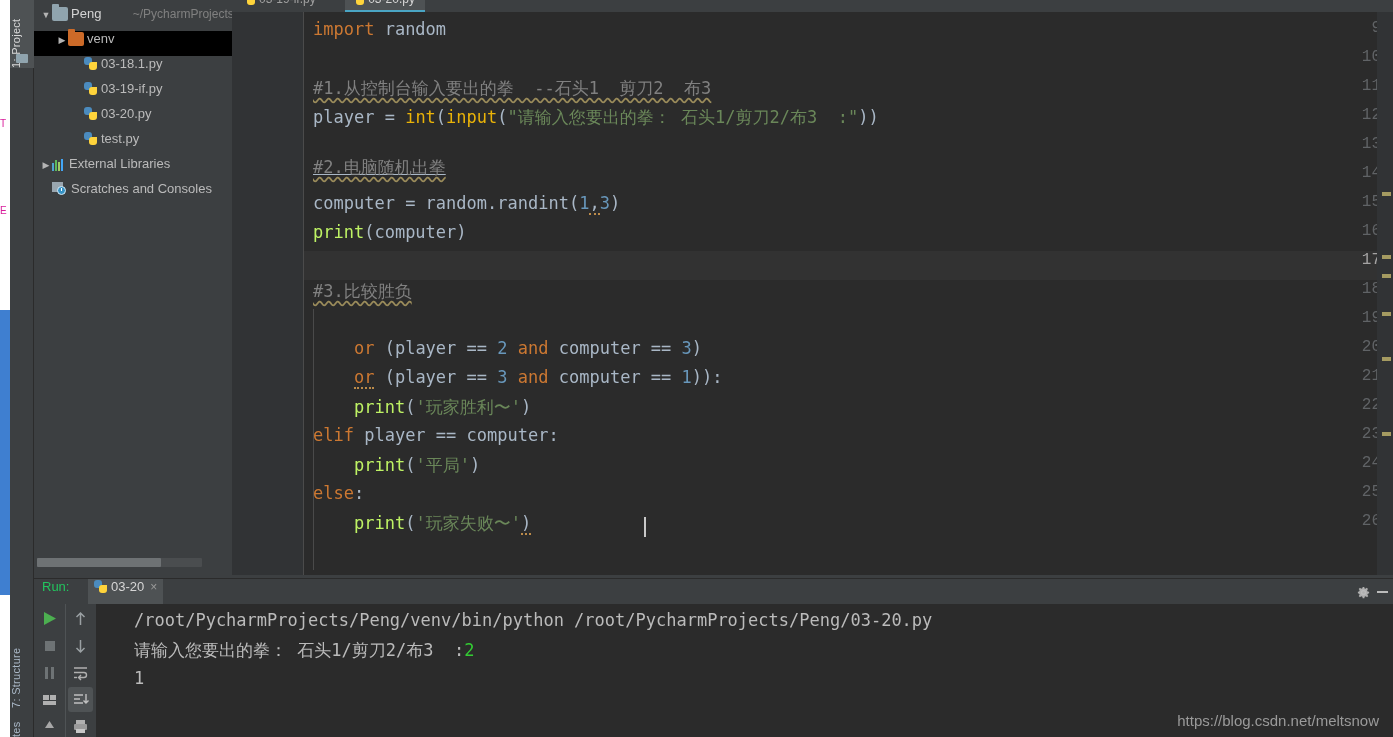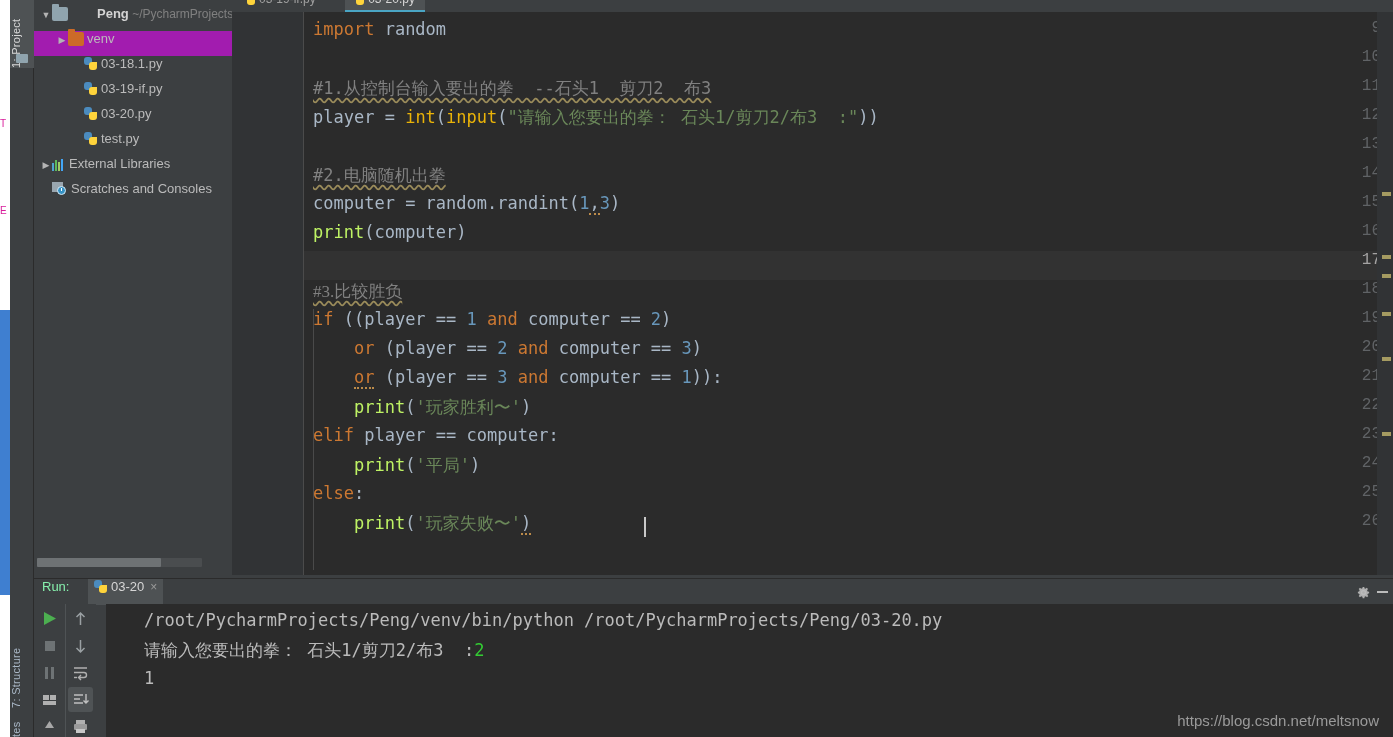--- a/index.html
+++ b/index.html
@@ -26,25 +26,25 @@
   .vtab-proj { top: 0; height: 68px; padding-bottom: 4px; }
   .vtab-struct { top: 630px; height: 78px; }
   .vtab-fav { top: 712px; height: 25px; }
   .vicon { position: absolute; left: 6px; width: 12px; height: 12px; }
 
   
   .project { position: absolute; left: 34px; top: 0; width: 198px; height: 575px; background: #3c3f41; }
   .tree { position: absolute; left: 0; top: 6px; width: 198px; }
   .row { position: relative; height: 25px; line-height: 25px; white-space: nowrap;
          font: 13px "Liberation Sans", sans-serif; color: #bbbbbb; cursor: default; }
-  .row.sel { background: #a21caf; }
+  .row.sel { background: #000000; }
   .arrow { display: inline-block; width: 12px; text-align: center; font-size: 9px; color: #b4b4b4; vertical-align: middle; }
   .arrow.none { color: transparent; }
-  .tname { font-weight: bold; color: #d4d4d4; margin-left: 26px; }
-  .tpath { color: #808080; font-size: 12px; }
+  .tname { font-weight: normal; color: #d4d4d4; }
+  .tpath { color: #808080; font-size: 12px; padding-left: 28px; }
   .ico { display: inline-block; width: 16px; height: 14px; vertical-align: -3px; margin-right: 3px; position: relative; }
   .folder { background: #90a4ae; border-radius: 1px 2px 2px 2px; }
   .folder::before { content:""; position:absolute; left:0; top:-3px; width:7px; height:4px; background:#90a4ae; border-radius:1px 1px 0 0; }
   .folder.orange { background: #cc6a28; }
   .folder.orange::before { background: #cc6a28; }
   .pyico { width: 14px; height: 14px; }
   .pyico .b { position: absolute; left: 0; top: 0; width: 8px; height: 8px; background: #4b8bbe; border-radius: 3px 3px 0 3px; }
   .pyico .y { position: absolute; left: 5px; top: 5px; width: 8px; height: 8px; background: #ffd43b; border-radius: 3px 0 3px 3px; }
   .libico { width: 14px; height: 12px; }
   .libico i { position: absolute; bottom: 0; width: 2px; display:inline-block; }
@@ -83,32 +83,32 @@
   .errsq { border-bottom: 2px dotted #bc8b4a; }
   .caret { position: absolute; width: 2px; height: 20px; background: #c8c8c8; }
 
   
   .markers { position: absolute; right: 0; top: 0; width: 16px; height: 563px; background: #313335; }
   .marker { position: absolute; right: 2px; width: 9px; height: 4px; background: #a59b61; }
 
   
   .runpanel { position: absolute; left: 34px; top: 578px; right: 0; height: 159px; background: #3c3f41; }
   .runhdr { position: absolute; left: 0; top: 0; right: 0; height: 26px; background: #3c3f41; border-top: 1px solid #2b2b2b; }
-  .runlabel { position: absolute; left: 8px; top: 0; line-height: 26px; font: 13px "Liberation Sans", sans-serif; color: #86efac; }
+  .runlabel { position: absolute; left: 8px; top: 0; line-height: 26px; font: 13px "Liberation Sans", sans-serif; color: #22c55e; }
   .runtab { position: absolute; left: 54px; top: 0; height: 26px; line-height: 26px; padding: 0 6px;
             background: #4e5254; font: 13px "Liberation Sans", sans-serif; color: #d6d6d6; white-space: nowrap; }
   .runtab .close { color: #9a9a9a; margin-left: 6px; font-size: 12px; }
   .gear { position: absolute; right: 22px; top: 6px; width: 15px; height: 15px; }
   .minim { position: absolute; right: 5px; top: 12px; width: 11px; height: 2px; background: #bbbbbb; }
 
   .runtools { position: absolute; left: 0; top: 26px; width: 62px; height: 133px; background: #3c3f41; }
   .runtools .sep { position: absolute; top: 0; left: 31px; width: 1px; height: 133px; background: #4f5355; }
   .tbtn { position: absolute; width: 25px; height: 25px; }
   .tbtn.on { background: #4f5355; border-radius: 3px; }
-  .console { position: absolute; left: 72px; top: 26px; right: 0; height: 133px; background: #2b2b2b; padding: 6px 0 0 38px; }
+  .console { position: absolute; left: 62px; top: 26px; right: 0; height: 133px; background: #2b2b2b; padding: 6px 0 0 38px; }
   .oline { height: 29px; line-height: 29px; white-space: pre; font: 17px "DejaVu Sans Mono", monospace; color: #bbbbbb; }
   .ginput { color: #33cc33; }
   .watermark { position: absolute; right: 14px; bottom: 8px; font: 15px "Liberation Sans", sans-serif; color: #9a9a9a; }
 </style>
 </head>
 <body>
 
 <div id="app">
 
   <div class="bg-sliver">
@@ -169,26 +169,25 @@
         <div class="lnum" style="top: 442px;">24</div>
         <div class="lnum" style="top: 471px;">25</div>
         <div class="lnum" style="top: 500px;">26</div>
       </div>
     <div class="codearea" id="codearea">
         <div class="cline" style="top: 7px;"><span class="kw">import</span><span class=""> random</span></div>
         <div class="cline" style="top: 36px;"></div>
         <div class="cline" style="top: 65px;"><span class="cmt wavy">#1.从控制台输入要出的拳  --石头1  剪刀2  布3</span></div>
         <div class="cline" style="top: 94px;"><span class="">player </span><span class="">= </span><span class="bfn">int</span><span class="">(</span><span class="bfn">input</span><span class="">(</span><span class="str">"请输入您要出的拳： 石头1/剪刀2/布3  :"</span><span class="">))</span></div>
         <div class="cline" style="top: 123px;"></div>
-        <div class="cline" style="top: 152px;"><span class="cmt wavy">#2.电脑随机出拳</span></div>
+        <div class="cline" style="top: 144px; text-decoration: underline;"><span class="cmt wavy">#2.电脑随机出拳</span></div>
         <div class="cline" style="top: 181px;"><span class="">computer </span><span class="">= </span><span class="">random.randint(</span><span class="num">1</span><span class="errsq">,</span><span class="num">3</span><span class="">)</span></div>
         <div class="cline" style="top: 210px;"><span class="fn">print</span><span class="">(computer)</span></div>
         <div class="cline" style="top: 239px;"></div>
-        <div class="cline" style="top: 268px; font-family: Liberation Serif, serif;"><span class="cmt wavy">#3.比较胜负</span></div>
-        <div class="cline" style="top: 297px;"><span class="kw">if</span><span class=""> ((player </span><span class="">== </span><span class="num">1</span><span class=""> </span><span class="kw">and</span><span class=""> computer </span><span class="">== </span><span class="num">2</span><span class="">)</span></div>
+        <div class="cline" style="top: 268px;"><span class="cmt wavy">#3.比较胜负</span></div>
         <div class="cline" style="top: 326px;"><span class="">    </span><span class="kw">or</span><span class=""> (player </span><span class="">== </span><span class="num">2</span><span class=""> </span><span class="kw">and</span><span class=""> computer </span><span class="">== </span><span class="num">3</span><span class="">)</span></div>
         <div class="cline" style="top: 355px;"><span class="">    </span><span class="kw errsq">or</span><span class=""> (player </span><span class="">== </span><span class="num">3</span><span class=""> </span><span class="kw">and</span><span class=""> computer </span><span class="">== </span><span class="num">1</span><span class="">)):</span></div>
         <div class="cline" style="top: 384px;"><span class="">    </span><span class="fn">print</span><span class="">(</span><span class="str">'玩家胜利〜'</span><span class="">)</span></div>
         <div class="cline" style="top: 413px;"><span class="kw">elif</span><span class=""> player </span><span class="">== </span><span class="">computer:</span></div>
         <div class="cline" style="top: 442px;"><span class="">    </span><span class="fn">print</span><span class="">(</span><span class="str">'平局'</span><span class="">)</span></div>
         <div class="cline" style="top: 471px;"><span class="kw">else</span><span class="">:</span></div>
         <div class="cline" style="top: 500px;"><span class="">    </span><span class="fn">print</span><span class="">(</span><span class="str">'玩家失败〜'</span><span class="errsq">)</span></div>
         <div class="caret" style="left: 339px; top: 505px;"></div>
       </div>
     <div class="markers" id="markers">

